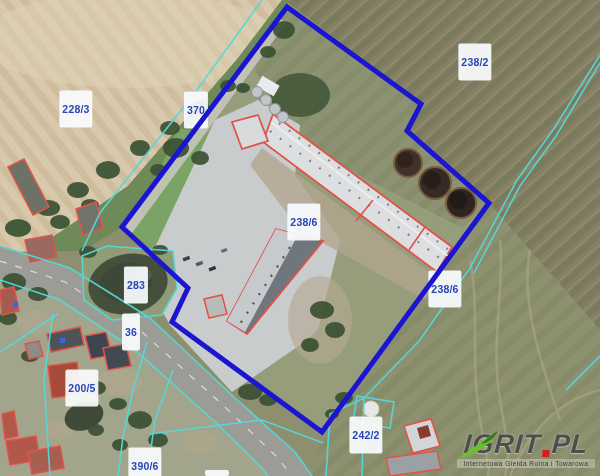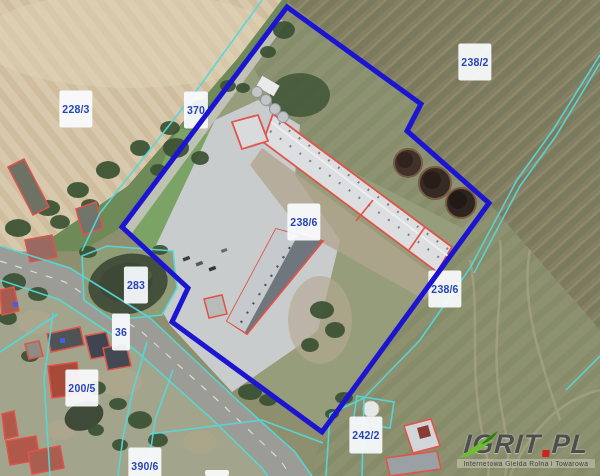--- a/index.html
+++ b/index.html
@@ -227,21 +227,21 @@
     </g>
   </svg>
 
   <div class="labels">
     <div class="plabel" style="left:76px;top:109px">228/3</div>
     <div class="plabel" style="left:196px;top:110px">370</div>
     <div class="plabel" style="left:475px;top:62px">238/2</div>
     <div class="plabel" style="left:304px;top:222px">238/6</div>
     <div class="plabel" style="left:445px;top:289px">238/6</div>
     <div class="plabel" style="left:136px;top:285px">283</div>
-    <div class="plabel" style="left:121px;top:332px">36</div>
+    <div class="plabel" style="left:131px;top:332px">36</div>
     <div class="plabel" style="left:82px;top:388px">200/5</div>
     <div class="plabel" style="left:145px;top:466px">390/6</div>
     <div class="plabel" style="left:366px;top:435px">242/2</div>
     <div class="plabel clipped" style="left:217px;top:470px"></div>
   </div>
 
   <svg class="overlay" width="600" height="476" viewBox="0 0 600 476">
     <polygon points="287,7 421,104 407,131 489,203 322,432 172,322 188,288 122,227" fill="none" stroke="#1b15d2" stroke-width="5" stroke-linejoin="miter"></polygon>
   </svg>
 

